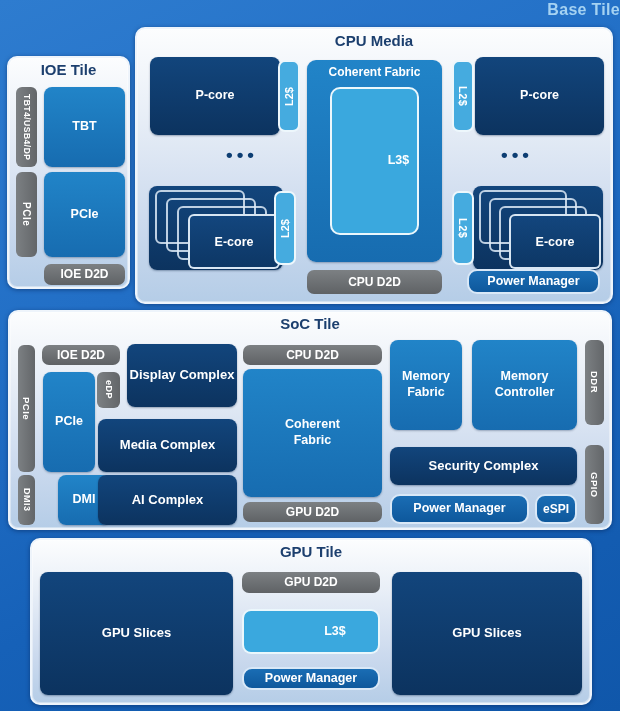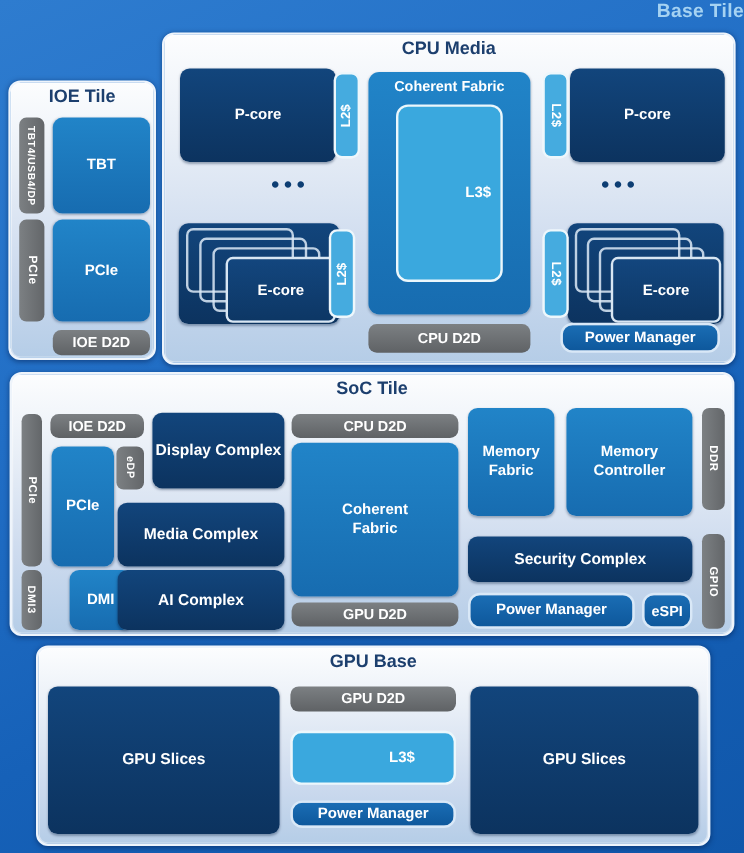--- a/index.html
+++ b/index.html
@@ -58,21 +58,21 @@
     display:flex;align-items:center;justify-content:center;color:#fff;font-weight:600;font-size:12.5px;}
   .dots{display:flex;align-items:center;justify-content:center;
     color:#0d3e73;font-size:19px;font-weight:700;letter-spacing:4px;}
 </style>
 </head>
 <body>
 
 <div class="stage">
   <div class="base-label">Base Tile</div>
 
-  <section class="panel" style="left:7px;top:67px;width:123px;height:233px;">
+  <section class="panel" style="left:7px;top:56px;width:123px;height:233px;">
     <div class="ptitle">IOE Tile</div>
     <div class="abs vbar" style="left:7px;top:29px;width:21px;height:80px;font-size:8.5px;">
       <span class="vtext">TBT4/USB4/DP</span>
     </div>
     <div class="abs bx blue" style="left:35px;top:29px;width:81px;height:80px;">
       <span>TBT</span>
     </div>
     <div class="abs vbar" style="left:7px;top:114px;width:21px;height:85px;font-size:10px;">
       <span class="vtext">PCIe</span>
     </div>
@@ -203,21 +203,21 @@
     </div>
     <div class="abs bx pm" style="left:525px;top:182px;width:42px;height:30px;font-size:12px;">
       <span>eSPI</span>
     </div>
     <div class="abs vbar" style="left:575px;top:133px;width:19px;height:79px;font-size:9.5px;">
       <span class="vtext">GPIO</span>
     </div>
   </section>
 
   <section class="panel" style="left:30px;top:538px;width:562px;height:167px;">
-    <div class="ptitle">GPU Base</div>
+    <div class="ptitle">GPU Tile</div>
     <div class="abs bx navy" style="left:8px;top:32px;width:193px;height:123px;font-size:13px;">
       <span>GPU Slices</span>
     </div>
     <div class="abs bx gray" style="left:210px;top:32px;width:138px;height:21px;">
       <span>GPU D2D</span>
     </div>
     <div class="abs bx lblue" style="left:210px;top:69px;width:138px;height:45px;border-radius:9px;">
       <span>L3$</span>
     </div>
     <div class="abs bx pm" style="left:210px;top:127px;width:138px;height:23px;">

